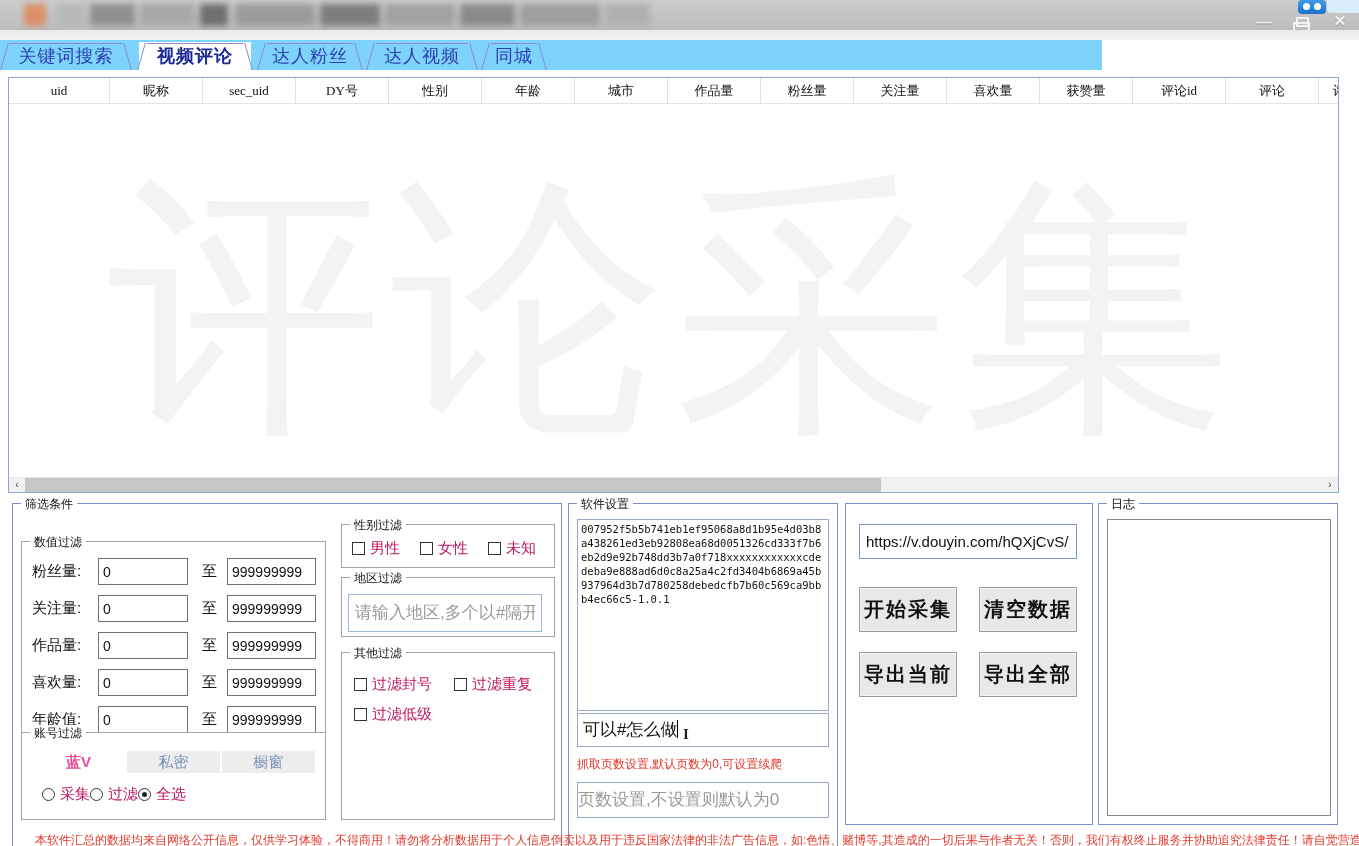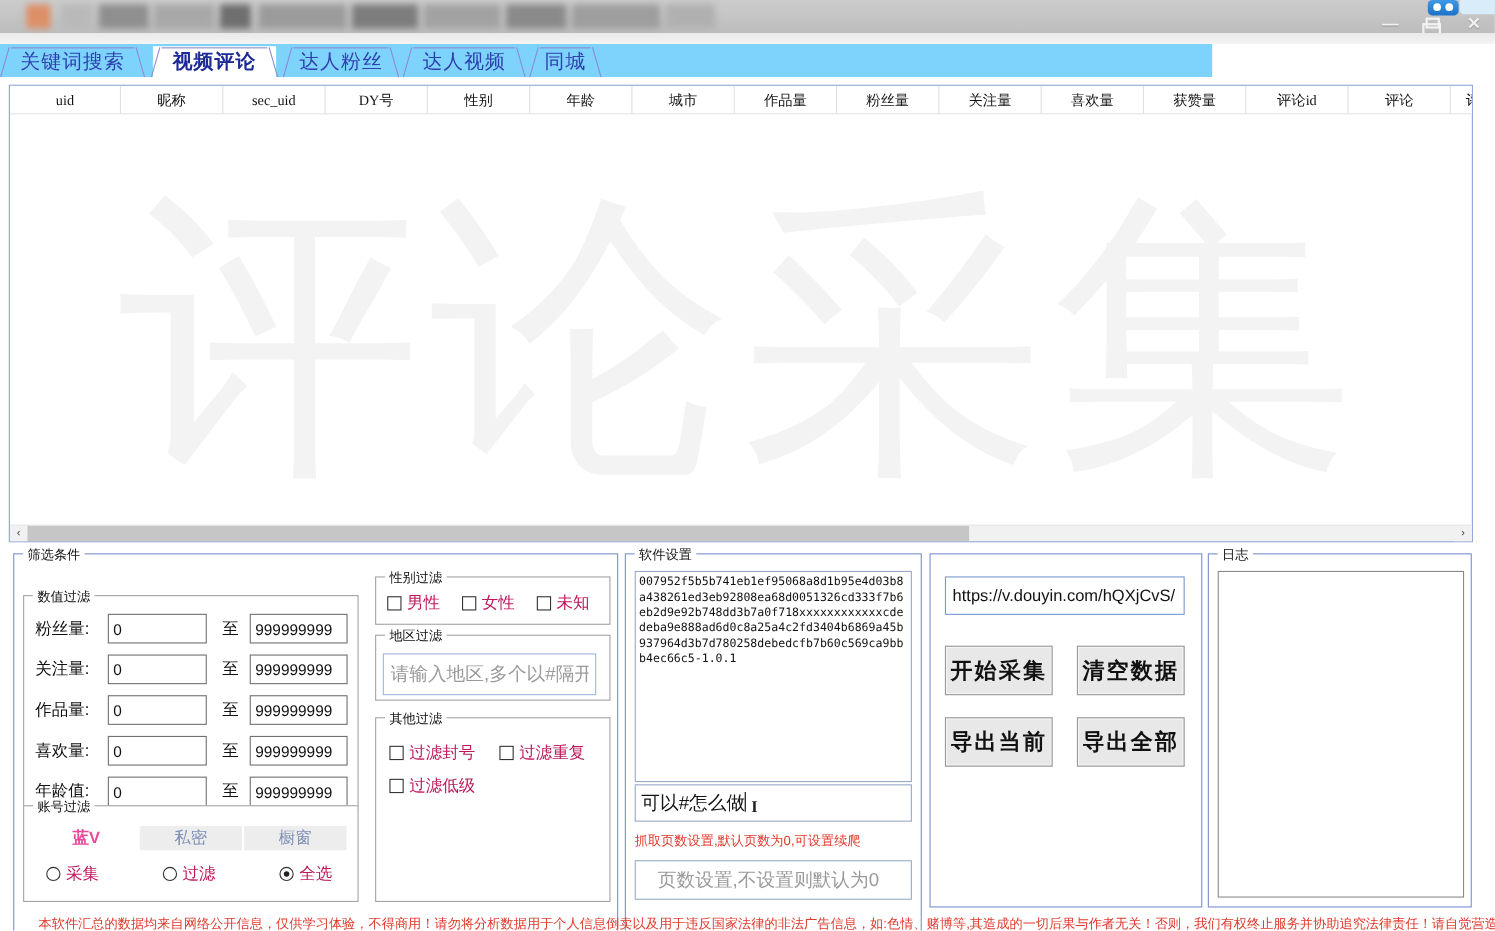--- a/index.html
+++ b/index.html
@@ -88,21 +88,21 @@
   .token-area { position:absolute; left:8px; right:8px; top:15px; height:192px; border:1px solid #9aa8c8;
     font-family:"DejaVu Sans Mono", monospace; font-size:10.5px; line-height:14px; color:#111;
     padding:2px 3px; resize:none; outline:none; overflow:hidden; word-break:break-all; }
   .keyword-box { position:absolute; left:8px; right:8px; top:209px; height:34px; border:1px solid #9aa8c8;
     font-size:17px; line-height:32px; padding:0 5px; color:#111; background:#fff; }
   .caret { display:inline-block; width:1px; height:18px; background:#000; vertical-align:-3px; }
   .ibeam-cursor { position:absolute; left:105px; top:4px; color:#222; font-size:15px;
     font-family:"Liberation Serif", serif; font-weight:bold; }
   .page-hint { position:absolute; left:8px; top:252px; font-size:12px; color:#e0392b; white-space:nowrap; }
   .page-input { position:absolute; left:8px; right:8px; top:278px; height:36px; border:1px solid #9aa8c8;
-    font-size:17px; padding:0 20px; color:#9a9a9a; outline:none; }
+    font-size:17px; padding:0 0; color:#9a9a9a; outline:none; }
   .page-input::placeholder { color:#9a9a9a; }
 
   .url-input { position:absolute; left:13px; top:20px; width:218px; height:35px; border:1px solid #7a97d0;
     font-size:15px; padding:0 6px; color:#111; outline:none; }
   .act-btn { position:absolute; width:98px; height:45px; background:#e8e8e8; border:1px solid #9a9a9a;
     font-size:20px; font-weight:bold; color:#111; font-family:"Liberation Serif", serif;
     letter-spacing:2px; cursor:pointer; box-shadow:inset 0 0 0 1px #f5f5f5; }
 
   .log-inner { position:absolute; left:8px; right:6px; top:15px; bottom:8px; border:1px solid #8a8a8a; background:#fff; }
 
@@ -226,21 +226,21 @@
       </div>
     </div>
 
     <div class="groupbox gb-grey" style="left:8px; top:228px; width:305px; height:88px;">
       <span class="gb-label">账号过滤</span>
       <div class="acct-cells">
         <div class="acct-cell active">蓝V</div>
         <div class="acct-cell">私密</div>
         <div class="acct-cell">橱窗</div>
       </div>
-      <div class="field-row" style="left:20px; top:52px; gap:58px;">
+      <div class="field-row" style="left:20px; top:52px; ">
         <span class="opt"><span class="radio"></span><span>采集</span></span>
         <span class="opt"><span class="radio"></span><span>过滤</span></span>
         <span class="opt"><span class="radio checked"></span><span>全选</span></span>
       </div>
     </div>
 
     <div class="groupbox gb-grey" style="left:328px; top:20px; width:214px; height:44px;">
       <span class="gb-label">性别过滤</span>
       <div class="field-row" style="left:10px; top:14px; gap:20px;">
         <span class="opt"><span class="checkbox"></span><span>男性</span></span>

